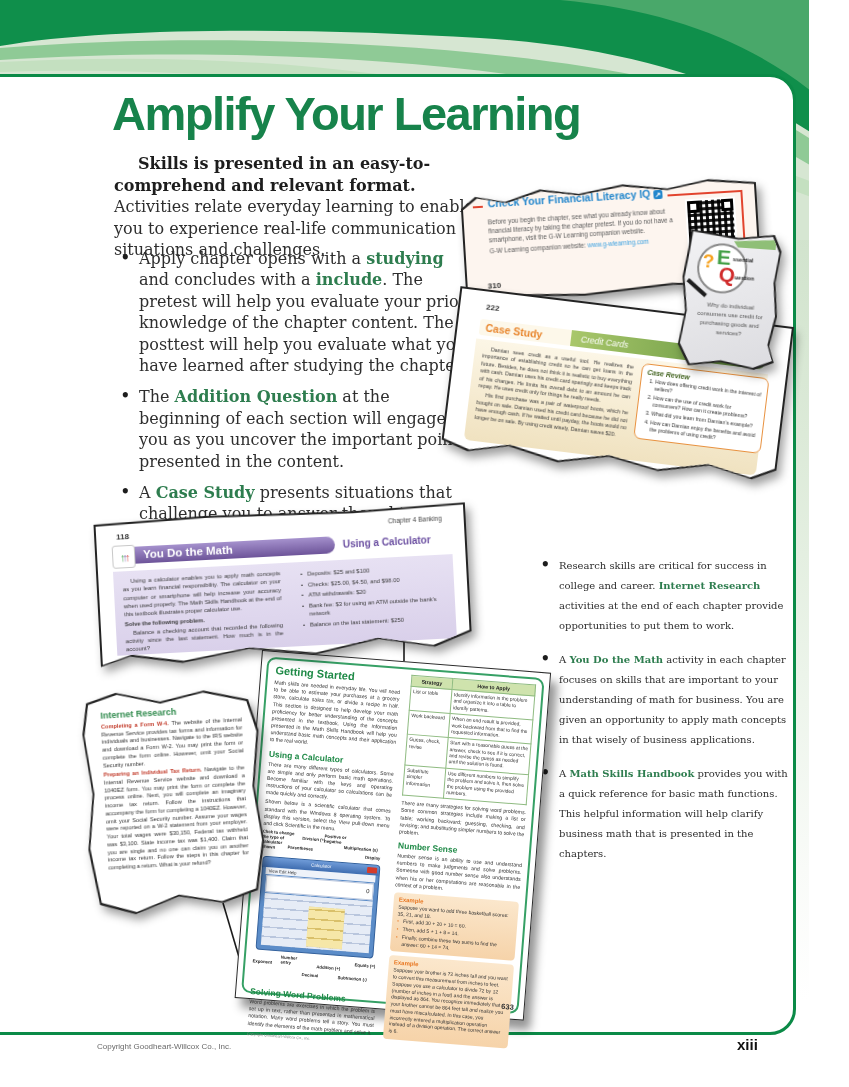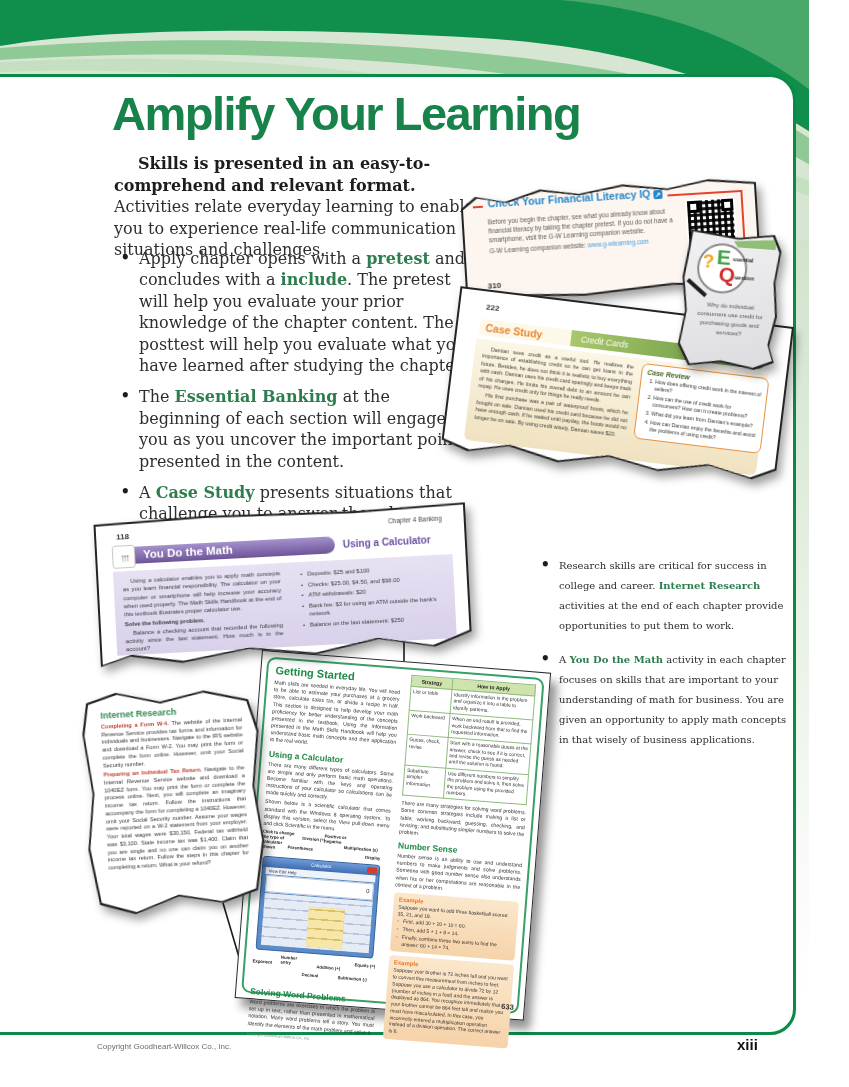--- a/index.html
+++ b/index.html
@@ -169,28 +169,29 @@
   <svg id="leaders" viewBox="0 0 849 1087">
     <line x1="404" y1="641" x2="404" y2="701" stroke="#1b1b1b" stroke-width="1.6"></line>
     <line x1="223" y1="903" x2="249" y2="991" stroke="#1b1b1b" stroke-width="1.6"></line>
   </svg>
 
   <div id="title">Amplify Your Learning</div>
 
   <div id="intro" class="serif"><span class="b">Skills is presented in an easy-to-comprehend and relevant format.</span><span> Activities relate everyday learning to enable you to experience real-life communication situations and challenges.</span></div>
 
   <ul id="bullets-left" class="blist serif">
-    <li><span>Apply chapter opens with a </span><span class="kw">pretest</span><span> and concludes with a </span><span class="kw">include</span><span>. The pretest will help you evaluate your prior knowledge of the chapter content. The posttest will help you evaluate what you have learned after studying the chapter.</span></li>
-    <li><span>The </span><span class="kw">Essential Banking</span><span> at the beginning of each section will engage you as you uncover the important points presented in the content.</span></li>
+    <li><span>Apply chapter opens with a </span><span class="kw">studying</span><span> and concludes with a </span><span class="kw">include</span><span>. The pretest will help you evaluate your prior knowledge of the chapter content. The posttest will help you evaluate what you have learned after studying the chapter.</span></li>
+    <li><span>The </span><span class="kw">Addition Question</span><span> at the beginning of each section will engage you as you uncover the important points presented in the content.</span></li>
     <li><span>A </span><span class="kw">Case Study</span><span> presents situations that challenge you to answer thought-provoking questions about real-world scenarios.</span></li>
   </ul>
 
   <ul id="bullets-right" class="blist serif">
     <li><span>Research skills are critical for success in college and career. </span><span class="kw">Internet Research</span><span> activities at the end of each chapter provide opportunities to put them to work.</span></li>
     <li><span>A </span><span class="kw">You Do the Math</span><span> activity in each chapter focuses on skills that are important to your understanding of math for business. You are given an opportunity to apply math concepts in that wisely of business applications.</span></li>
+    <li><span>A </span><span class="kw">Math Skills Handbook</span><span> provides you with a quick reference for basic math functions. This helpful information will help clarify business math that is presented in the chapters.</span></li>
   </ul>
 
   <div class="paper" id="card-iq">
     <div class="pedge clipA"></div>
     <div class="pface clipA">
       <div class="iq-frame"></div>
       <div class="iq-title"><span>Check Your Financial Literacy IQ</span><span class="iq-ico">↗</span></div>
       <div class="iq-body">
         <div>Before you begin the chapter, see what you already know about financial literacy by taking the chapter pretest. If you do not have a smartphone, visit the G-W Learning companion website.</div>
         <div class="iq-link"><span>G-W Learning companion website: </span><span class="iq-url">www.g-wlearning.com</span></div>

